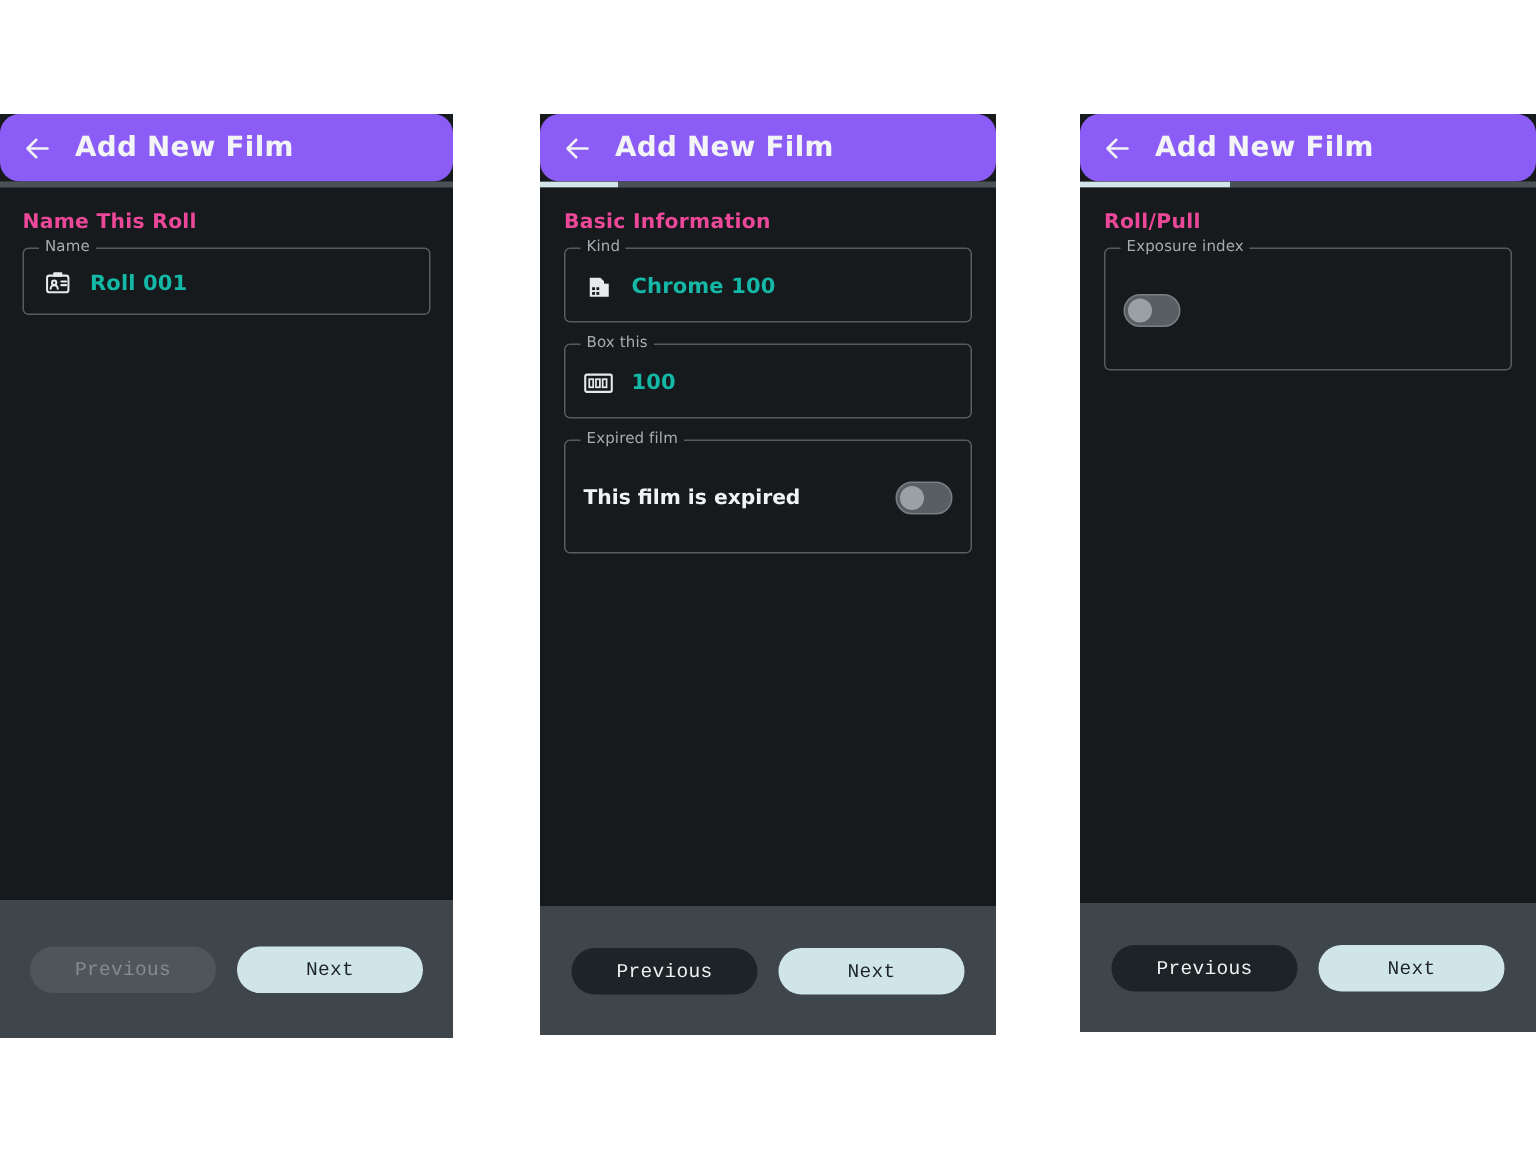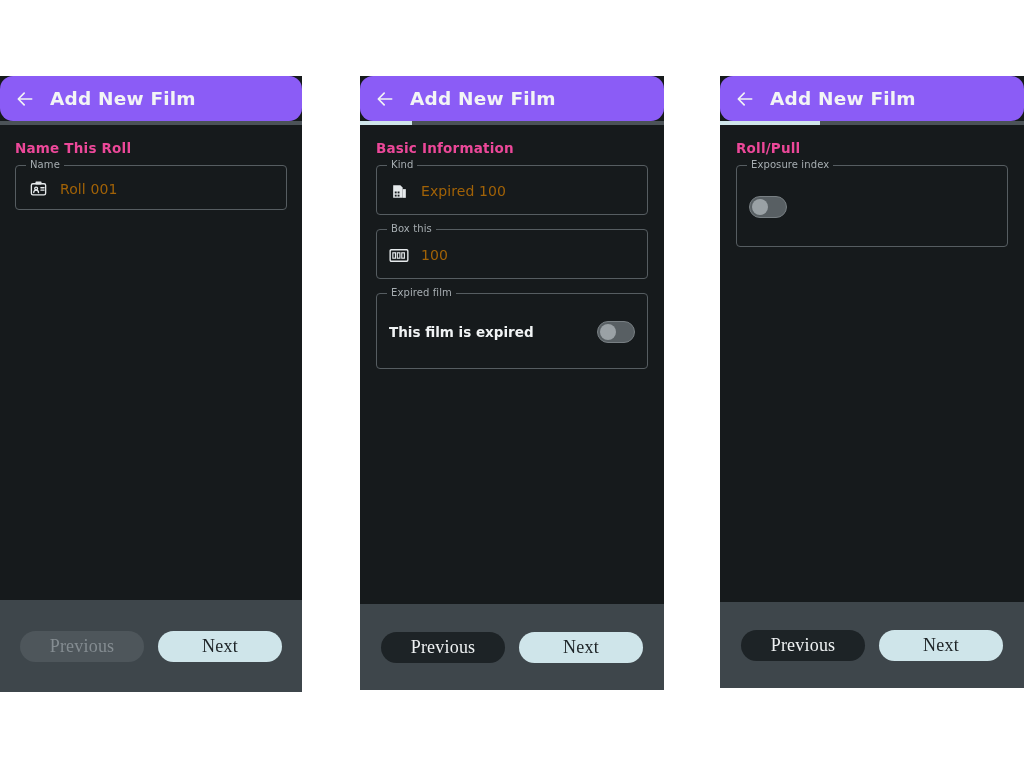--- a/index.html
+++ b/index.html
@@ -134,23 +134,23 @@
     width: 20px;
     height: 20px;
     flex: 0 0 auto;
     display: flex;
     align-items: center;
     justify-content: center;
     margin-right: 12px;
   }
   .field-icon svg { display: block; }
   .field-value {
-    color: #a16207;
+    color: #14b8a6;
     font-size: 14px;
-    font-weight: normal;
+    font-weight: bold;
     letter-spacing: 0.1px;
   }
   .toggle-label {
     color: #f0f3f4;
     font-size: 13.5px;
     font-weight: bold;
     line-height: 21px;
     flex: 1 1 auto;
     padding-right: 10px;
   }
@@ -189,22 +189,22 @@
     padding: 0 16px;
     box-sizing: border-box;
   }
   .panel-1 .bottom-bar { height: 92px; }
 
   .nav-btn {
     width: 124px;
     height: 30px;
     border-radius: 16px;
     border: none;
-    font-family: Liberation Serif, serif;
-    font-size: 18px;
+    font-family: Liberation Mono, monospace;
+    font-size: 13px;
     display: flex;
     align-items: center;
     justify-content: center;
     cursor: pointer;
     box-sizing: border-box;
     letter-spacing: 0.2px;
   }
   .nav-btn.prev-disabled {
     background: #4e565b;
     color: #848c91;
@@ -298,21 +298,21 @@
           <span class="field-icon">
             <svg width="19" height="19" viewBox="0 0 24 24" fill="none" stroke="#e6eaec" stroke-width="1.5" stroke-linecap="round" stroke-linejoin="round">
               <path d="M4 4h9l3 3v13H4z" fill="#e6eaec" stroke="none"></path>
               <rect x="6" y="12" width="2.4" height="2.4" fill="#161a1c" stroke="none"></rect>
               <rect x="9.6" y="12" width="2.4" height="2.4" fill="#161a1c" stroke="none"></rect>
               <rect x="6" y="16" width="2.4" height="2.4" fill="#161a1c" stroke="none"></rect>
               <rect x="9.6" y="16" width="2.4" height="2.4" fill="#161a1c" stroke="none"></rect>
               <rect x="16" y="9" width="4" height="11" fill="#e6eaec" stroke="none"></rect>
             </svg>
           </span>
-          <span class="field-value">Expired 100</span>
+          <span class="field-value">Chrome 100</span>
         </div>
       </div>
 
       <div class="field field-h-std">
         <div class="field-legend">Box this</div>
         <div class="field-row field-h-std">
           <span class="field-icon">
             <svg width="20" height="17" viewBox="0 0 26 20" fill="none" stroke="#e6eaec" stroke-width="1.8">
               <rect x="1.5" y="2.5" width="23" height="15" rx="1.5"></rect>
               <rect x="5" y="6.5" width="3.4" height="7" stroke-width="1.5"></rect>

